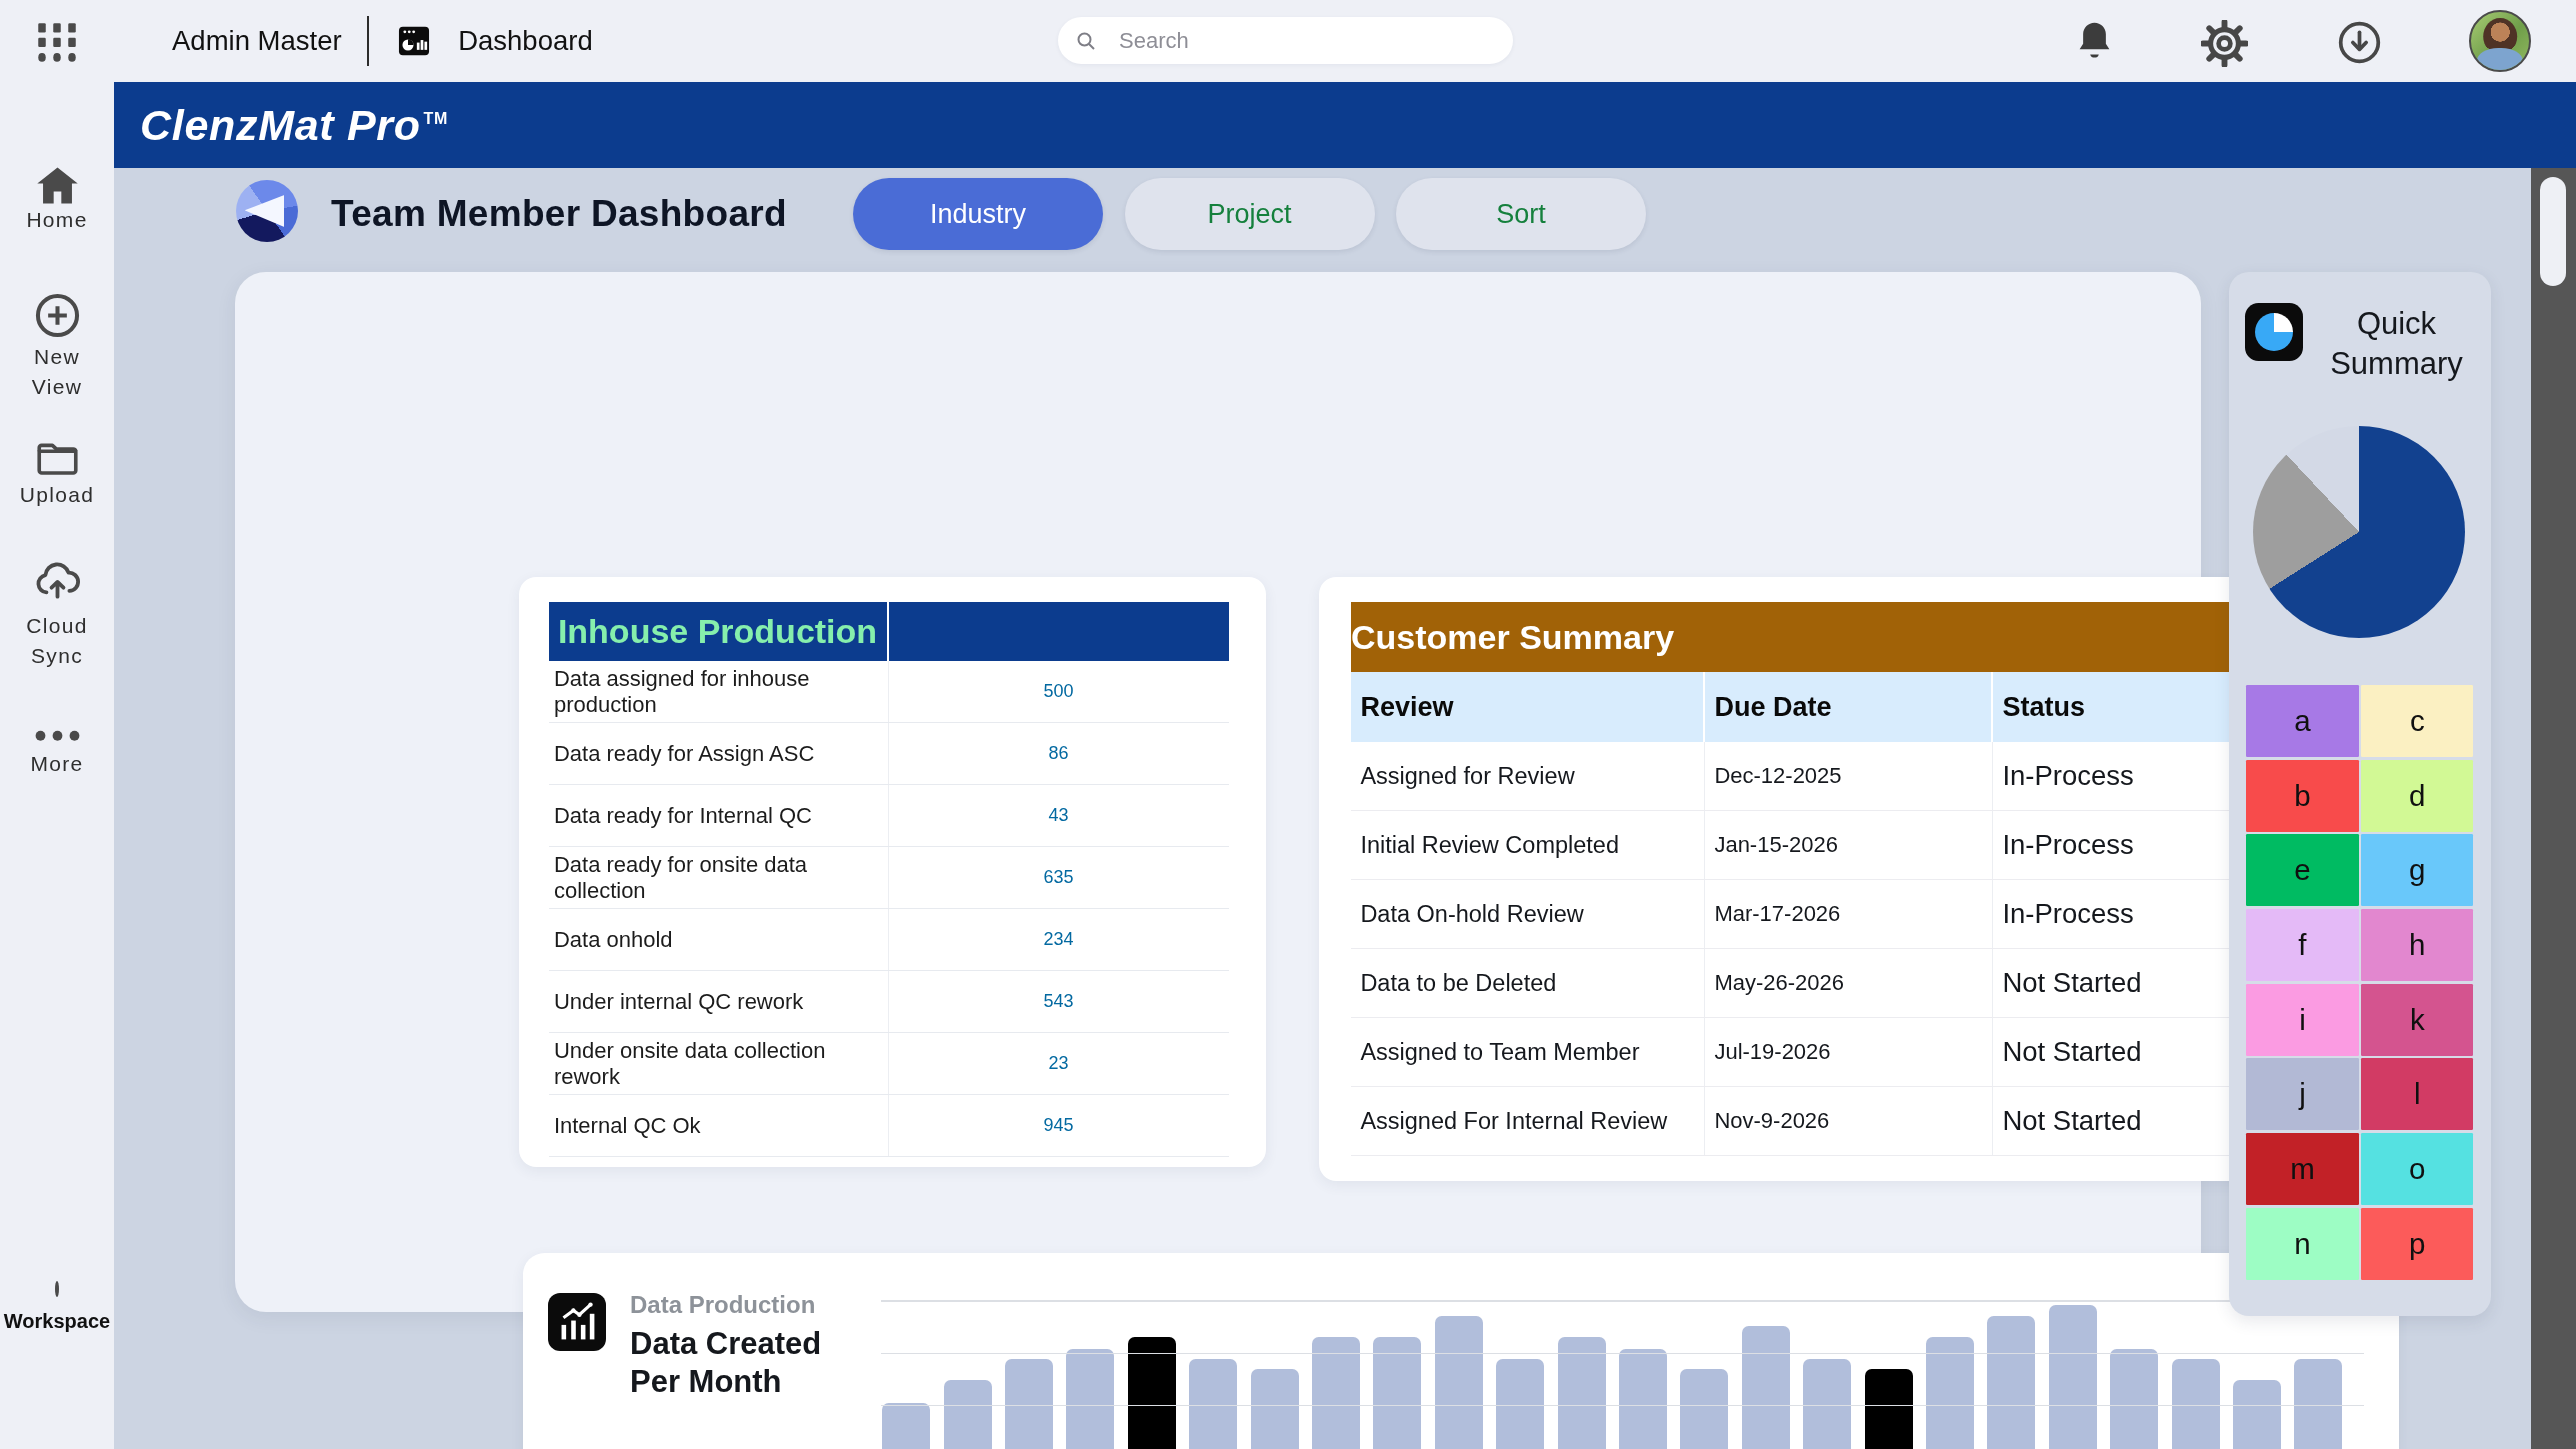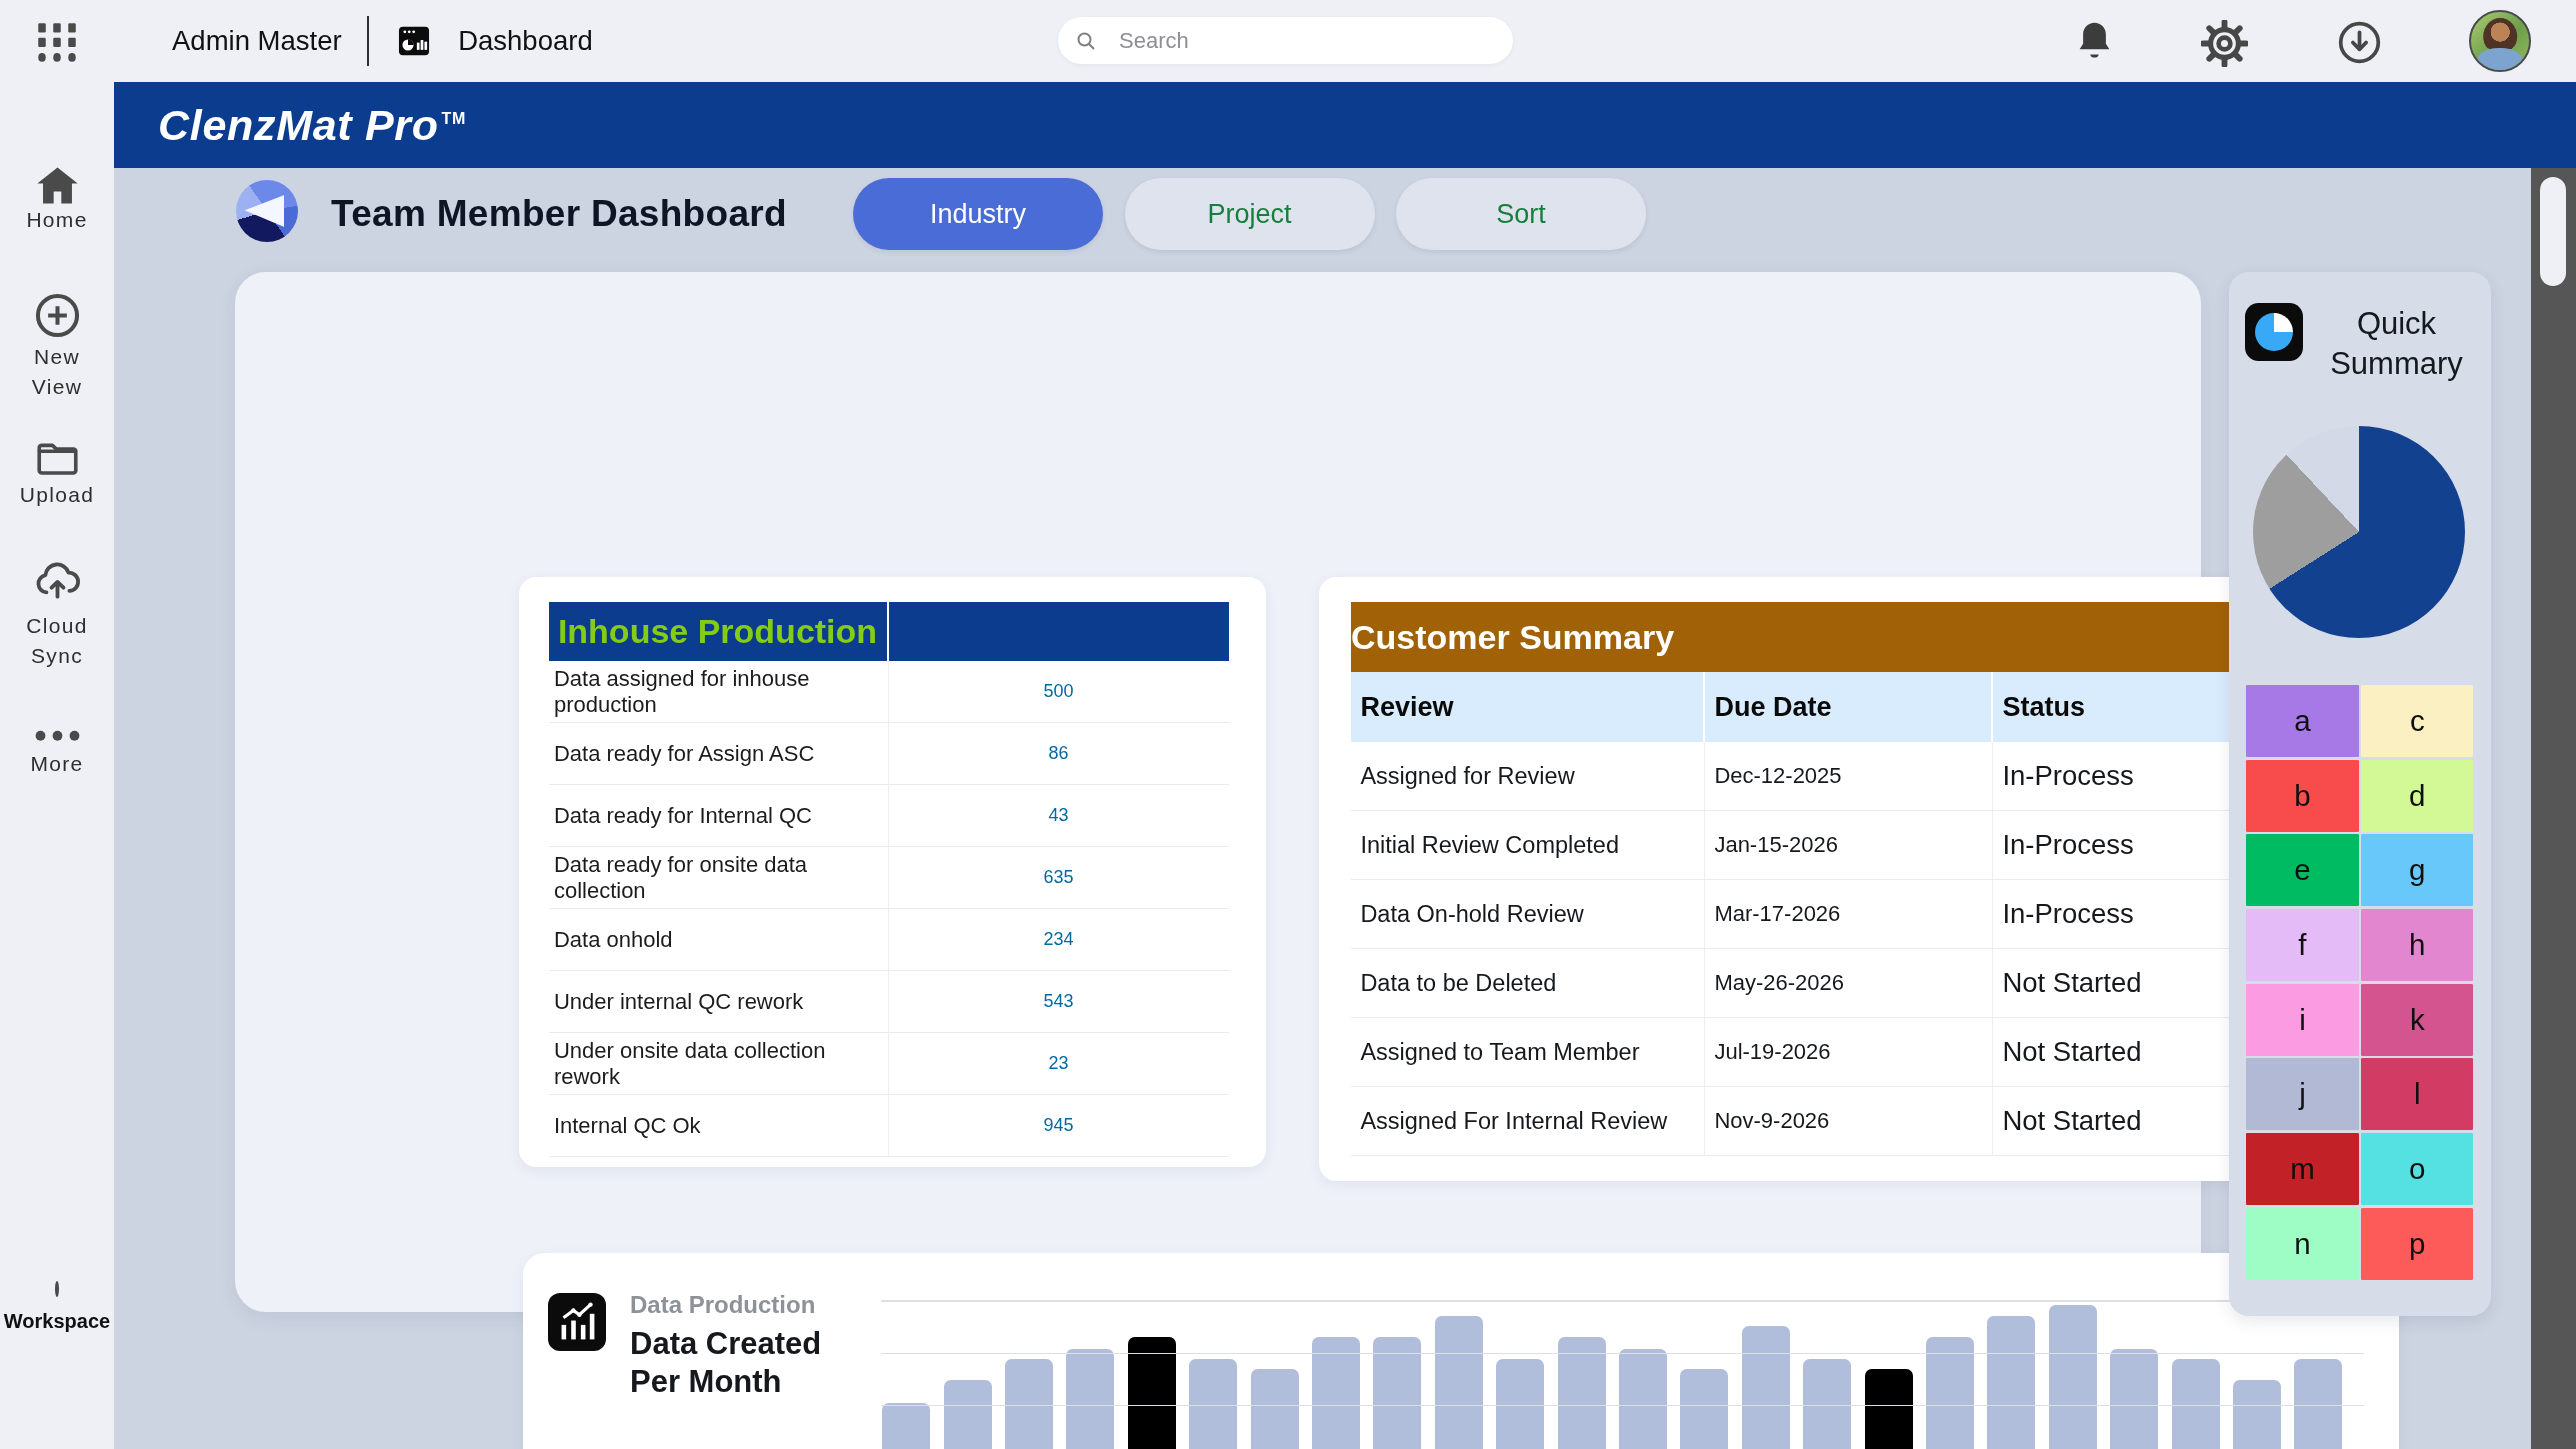--- a/index.html
+++ b/index.html
@@ -23,21 +23,21 @@
 
   
   .avatar { position:relative; border-radius:50%; border:2.7px solid #4a4a4a; overflow:hidden; background:linear-gradient(135deg,#a9cc74,#6f9e4a 55%,#93bb60); }
   .avatar::before { content:""; position:absolute; left:50%; top:10%; width:58%; height:64%; transform:translateX(-50%); border-radius:50%;
     background:radial-gradient(circle at 50% 38%, #bc8258 0 33%, #4f3326 34% 70%, rgba(79,51,38,0) 71%); }
   .avatar::after { content:""; position:absolute; left:50%; bottom:-10%; width:80%; height:48%; transform:translateX(-50%); background:#7da4cf; border-radius:46% 46% 0 0; }
   #tb-avatar { position:absolute; left:2469px; top:10px; width:62px; height:62px; cursor:pointer; }
 
   
   .bluebar { position:absolute; left:114px; top:82px; width:2462px; height:86px; background:#0c3c8e; z-index:2; display:flex; align-items:center; }
-  .brand { padding-left:44px; color:#fff; font-size:43px; font-weight:bold; font-style:italic; letter-spacing:0.7px; }
+  .brand { padding-left:26px; color:#fff; font-size:43px; font-weight:bold; font-style:italic; letter-spacing:0.7px; }
   .brand sup { font-size:16px; font-style:normal; font-weight:bold; vertical-align:super; margin-left:2.7px; }
 
   
   .sidebar { position:absolute; left:0; top:0; width:114px; height:1449px; background:#eef0f6; z-index:4;padding-left:26px; }
   .apps-grid { position:absolute; left:32px; top:17.4px; width:50px; height:47px; cursor:pointer; }
   .side-item { position:absolute; left:0; width:114px; text-align:center; cursor:pointer; }
   .side-item .icon { display:block; margin:0 auto; width:51px; }
   .side-item .icon svg { width:100%; }
   .side-label { font-size:21px; color:#2e2e2e; letter-spacing:1.3px; line-height:29.5px; white-space:pre-line; }
   .ws { position:absolute; left:0; top:1283px; width:114px; text-align:center; cursor:pointer; }
@@ -55,21 +55,21 @@
 
   
   .main-card { position:absolute; left:235px; top:272px; width:1966px; height:1040px; background:#eef1f8; border-radius:31px; box-shadow:0 5.4px 20px rgba(40,50,80,.08); }
 
   .card { position:absolute; background:#fff; border-radius:17.4px; box-shadow:0 4px 13.4px rgba(40,50,80,.07); }
   
   #ip-card { left:284px; top:305px; width:747px; height:590px; }
   .ip-inner { position:absolute; left:29.5px; top:25px; width:680px; }
   .ip-head { height:59px; background:#0c3c8e; display:flex; }
   .ip-head-cell1 { width:340px; display:flex; align-items:center; justify-content:center; border-right:2.7px solid #fff; }
-  .ip-head-cell1 span { color:#84cc16; font-size:34px; font-weight:bold; }
+  .ip-head-cell1 span { color:#86efac; font-size:34px; font-weight:bold; }
   .ip-head-cell2 { flex:1; }
   .ip-row { height:62px; display:flex; border-bottom:1.3px solid #e7eaef; }
   .ip-row .lbl { width:340px; display:flex; align-items:center; padding-left:5.4px; font-size:22px; color:#1c1c1c; border-right:1.3px solid #eceef2; }
   .ip-row .val { flex:1; display:flex; align-items:center; justify-content:center; font-size:18px; color:#0369a1; }
 
   
   #cs-card { left:1084px; top:305px; width:1076px; height:604px; }
   .cs-inner { position:absolute; left:32px; top:25px; width:1014px; }
   .cs-head { height:70px; background:#a16207; display:flex; align-items:center; justify-content:flex-start; }
   .cs-head span { color:#fff; font-size:34px; font-weight:bold; }

